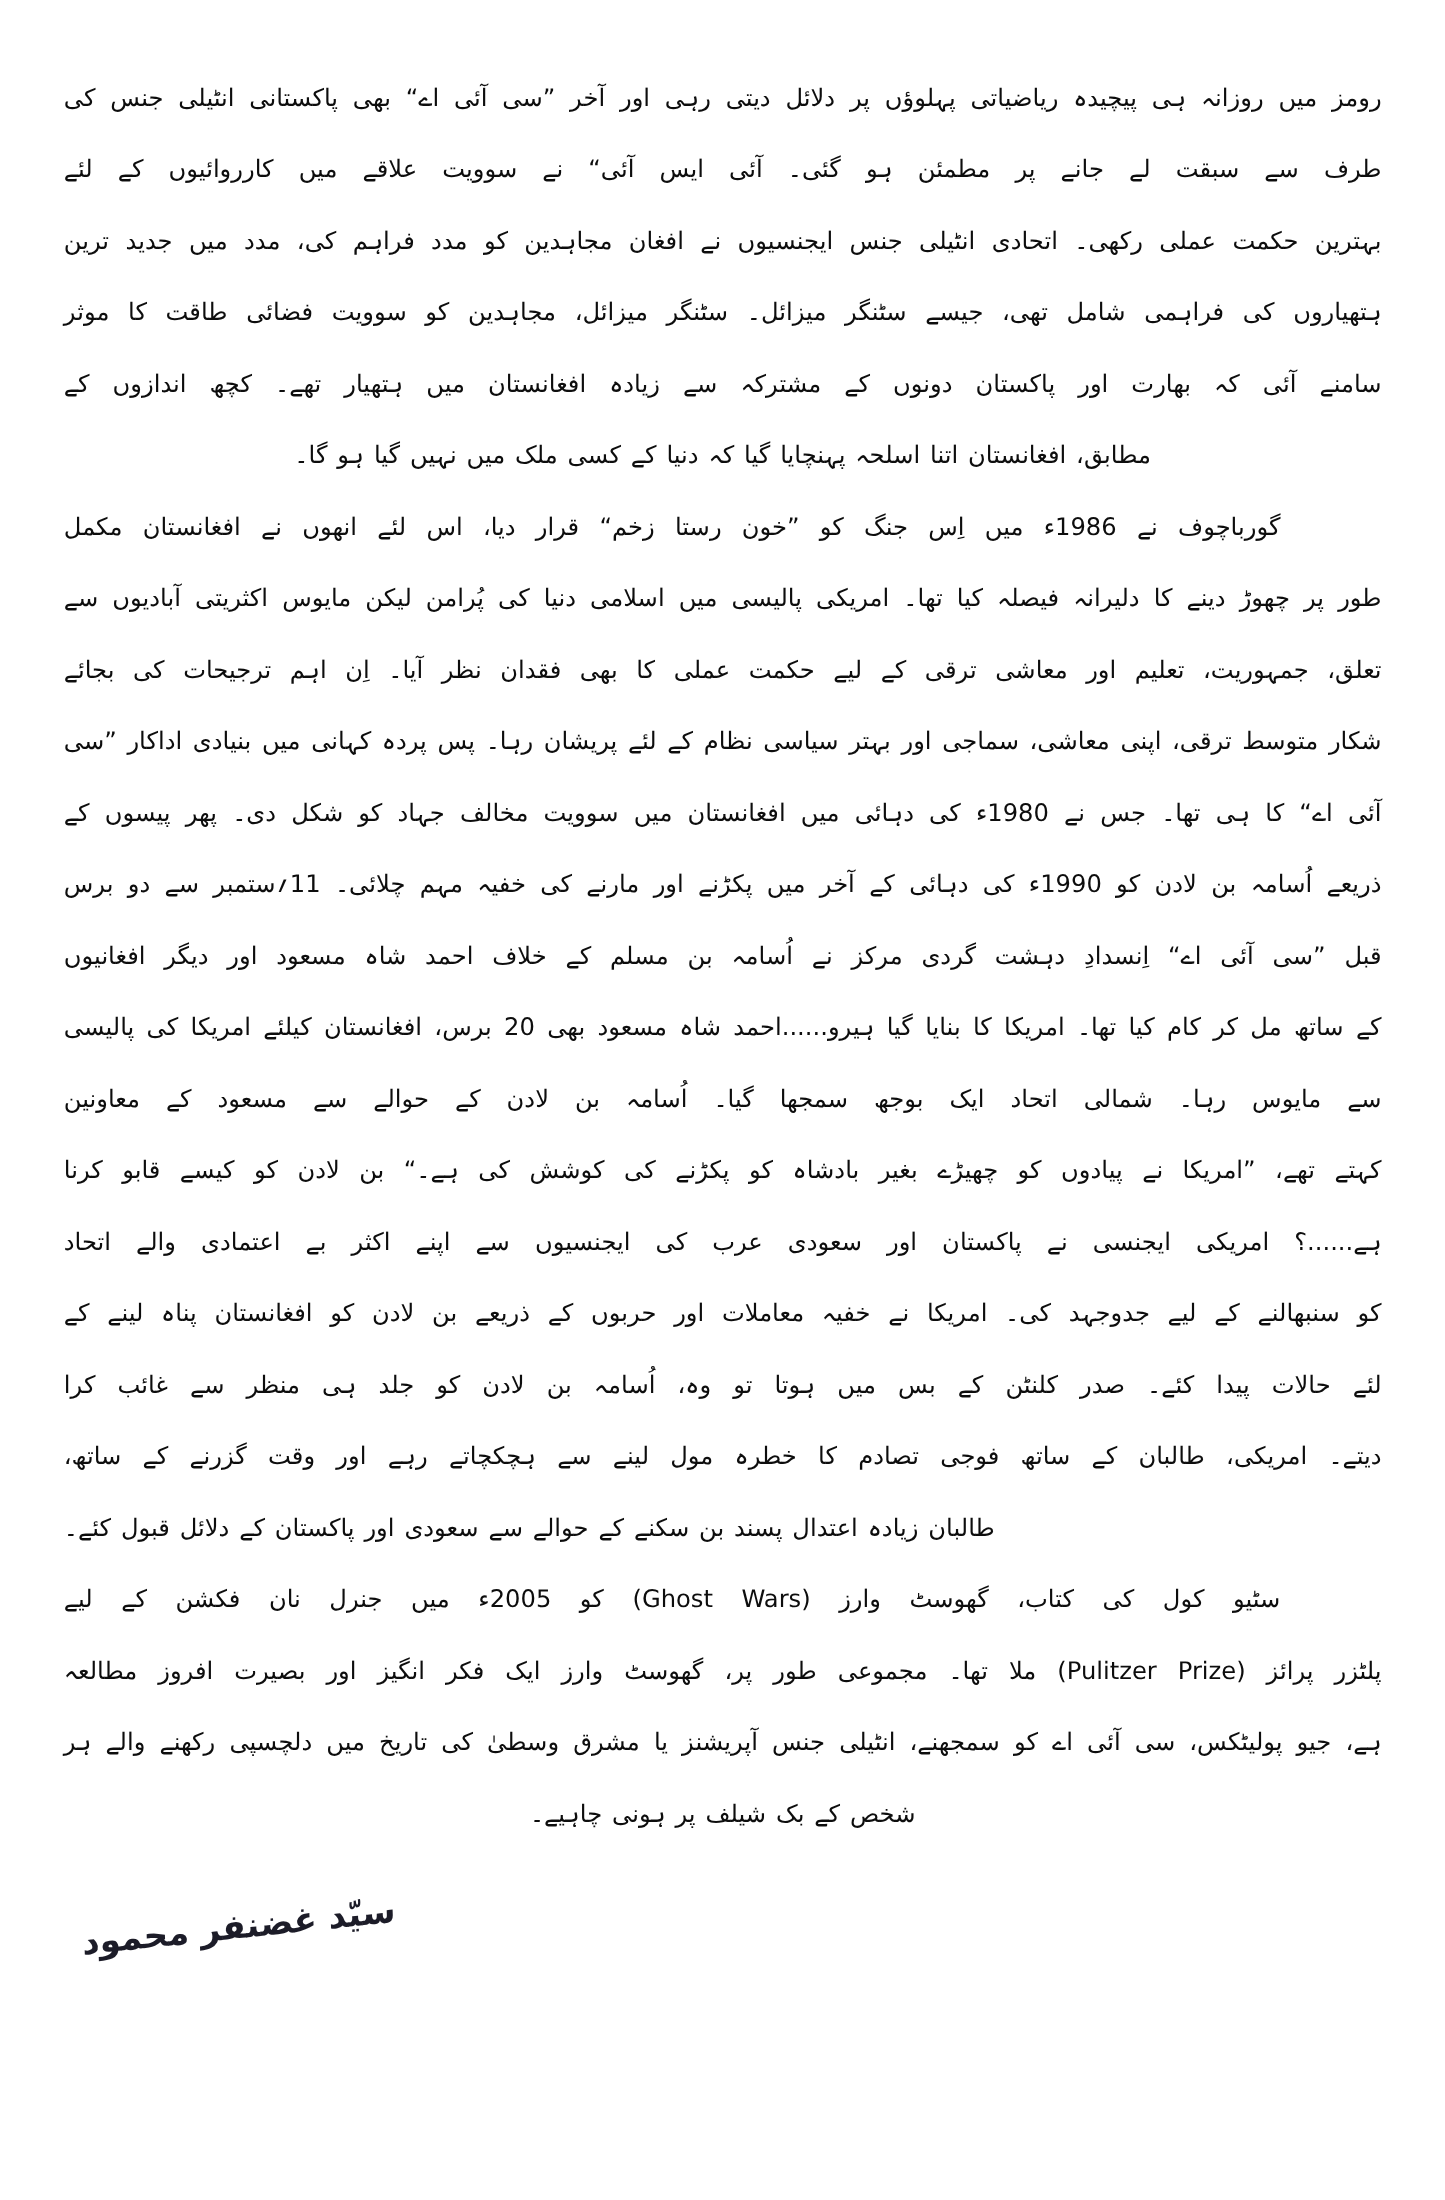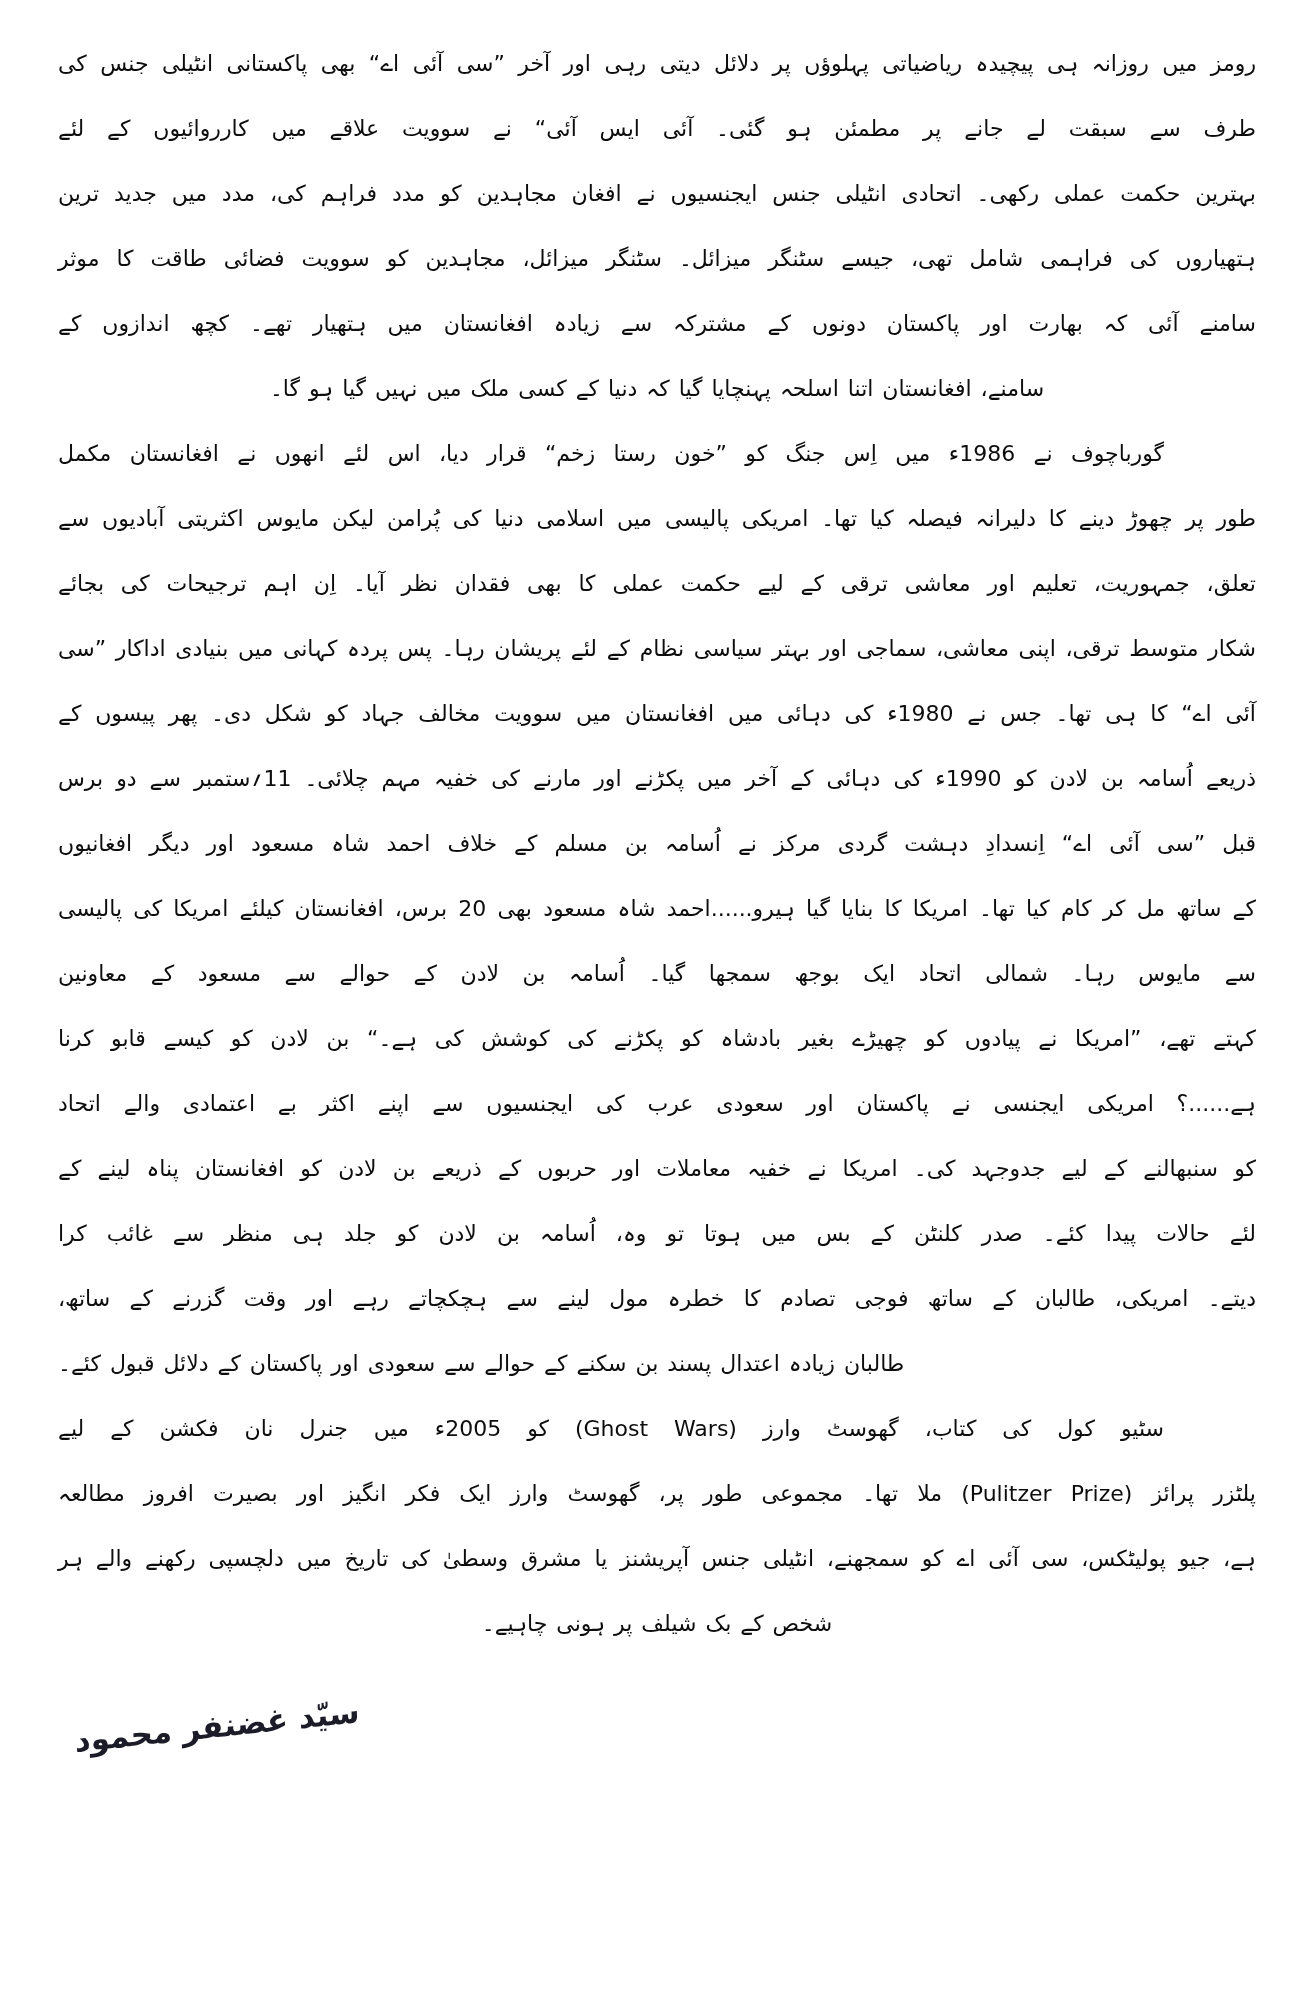--- a/index.html
+++ b/index.html
@@ -10,21 +10,21 @@
   }
   body {
     width: 1314px;
     height: 2000px;
     font-family: "DejaVu Sans", sans-serif;
   }
   .page {
     box-sizing: border-box;
     width: 1314px;
     height: 2000px;
-    padding: 31px 58px 0 58px;
+    padding: 57px 58px 0 58px;
     direction: rtl;
     overflow: hidden;
     background: #ffffff;
   }
   .line {
     font-size: 22px;
     line-height: 65px;
     color: #0d0d0d;
     text-align: justify;
     text-align-last: justify;
@@ -59,21 +59,21 @@
 <body>
 
 <div class="page">
 
   <div>
     <div class="line">رومز میں روزانہ ہی پیچیدہ ریاضیاتی پہلوؤں پر دلائل دیتی رہی اور آخر ”سی آئی اے“ بھی پاکستانی انٹیلی جنس کی</div>
     <div class="line">طرف سے سبقت لے جانے پر مطمئن ہو گئی۔ آئی ایس آئی“ نے سوویت علاقے میں کارروائیوں کے لئے</div>
     <div class="line">بہترین حکمت عملی رکھی۔ اتحادی انٹیلی جنس ایجنسیوں نے افغان مجاہدین کو مدد فراہم کی، مدد میں جدید ترین</div>
     <div class="line">ہتھیاروں کی فراہمی شامل تھی، جیسے سٹنگر میزائل۔ سٹنگر میزائل، مجاہدین کو سوویت فضائی طاقت کا موثر</div>
     <div class="line">سامنے آئی کہ بھارت اور پاکستان دونوں کے مشترکہ سے زیادہ افغانستان میں ہتھیار تھے۔ کچھ اندازوں کے</div>
-    <div class="line center">سامنے، افغانستان اتنا اسلحہ پہنچایا گیا کہ دنیا کے کسی ملک میں نہیں گیا ہو گا۔</div>
+    <div class="line center">مطابق، افغانستان اتنا اسلحہ پہنچایا گیا کہ دنیا کے کسی ملک میں نہیں گیا ہو گا۔</div>
   </div>
 
   <div>
     <div class="line indent">گورباچوف نے 1986ء میں اِس جنگ کو ”خون رستا زخم“ قرار دیا، اس لئے انھوں نے افغانستان مکمل</div>
     <div class="line">طور پر چھوڑ دینے کا دلیرانہ فیصلہ کیا تھا۔ امریکی پالیسی میں اسلامی دنیا کی پُرامن لیکن مایوس اکثریتی آبادیوں سے</div>
     <div class="line">تعلق، جمہوریت، تعلیم اور معاشی ترقی کے لیے حکمت عملی کا بھی فقدان نظر آیا۔ اِن اہم ترجیحات کی بجائے</div>
     <div class="line">شکار متوسط ترقی، اپنی معاشی، سماجی اور بہتر سیاسی نظام کے لئے پریشان رہا۔ پس پردہ کہانی میں بنیادی اداکار ”سی</div>
     <div class="line">آئی اے“ کا ہی تھا۔ جس نے 1980ء کی دہائی میں افغانستان میں سوویت مخالف جہاد کو شکل دی۔ پھر پیسوں کے</div>
     <div class="line">ذریعے اُسامہ بن لادن کو 1990ء کی دہائی کے آخر میں پکڑنے اور مارنے کی خفیہ مہم چلائی۔ 11؍ستمبر سے دو برس</div>
     <div class="line">قبل ”سی آئی اے“ اِنسدادِ دہشت گردی مرکز نے اُسامہ بن مسلم کے خلاف احمد شاہ مسعود اور دیگر افغانیوں</div>

